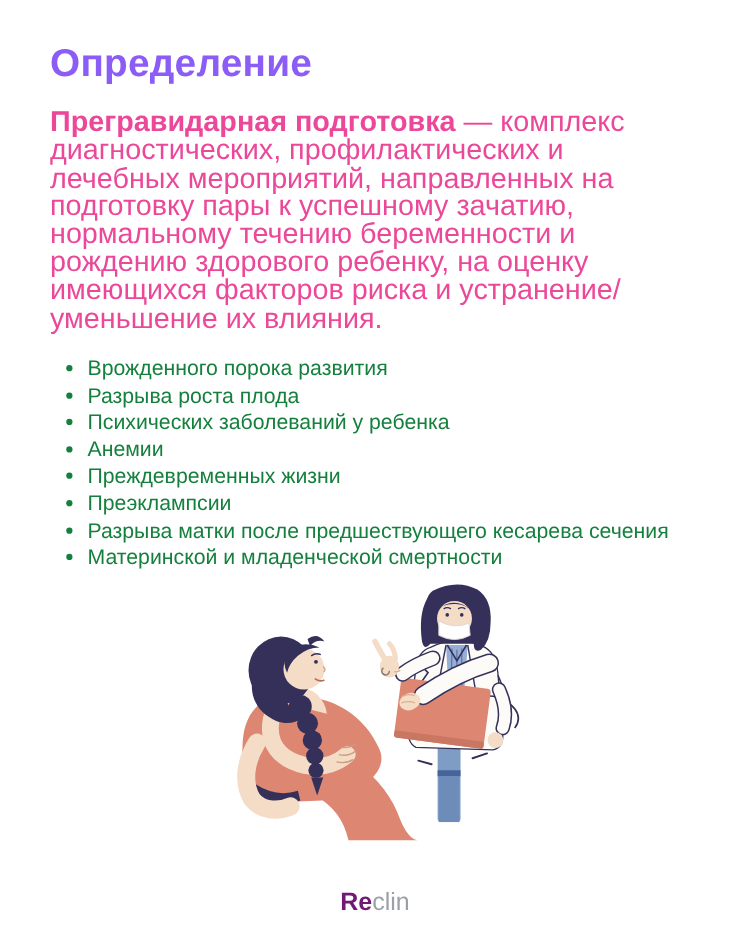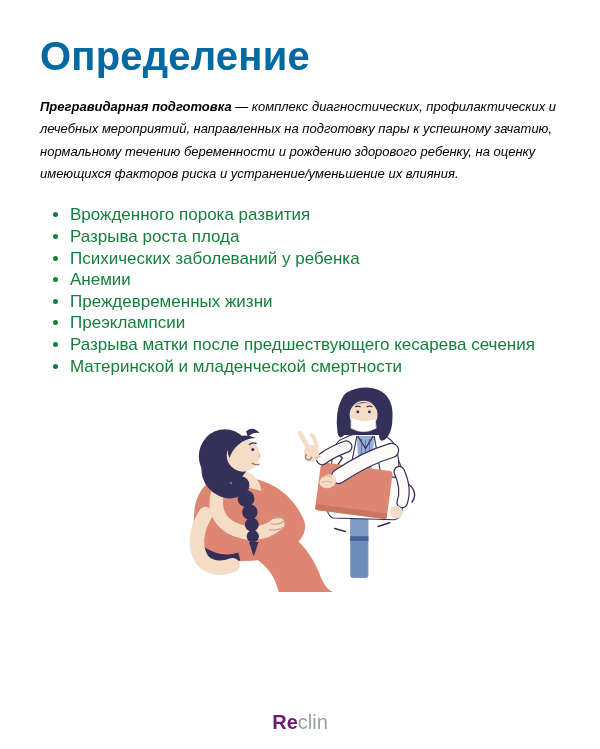--- a/index.html
+++ b/index.html
@@ -8,32 +8,31 @@
     position: relative;
     width: 600px;
     height: 749px;
     background: #ffffff;
     overflow: hidden;
     font-family: "Liberation Sans", "DejaVu Sans", sans-serif;
     color: #2d2d2d;
   }
   .content { padding: 34px 40px 0 40px; }
   h1.title {
-    color: #0369a1;
-    font-size: 40px;
+    color: #8b5cf6;
+    font-size: 31px;
     font-weight: 700;
     line-height: 1.12;
     margin-bottom: 17px;
     letter-spacing: 0.2px;
   }
   p.para {
-    font-size: 13px;
+    font-size: 23px;
     line-height: 22.4px;
-    color: #000000;
-    font-style: italic;
+    color: #ec4899;
   }
   p.def { margin-bottom: 19px; }
   p.intro { margin-bottom: 3px; }
   .b { font-weight: 700; }
   ul.risks {
     margin: 0 0 0 0;
     padding-left: 30px;
     list-style: disc;
   }
   ul.risks li {

